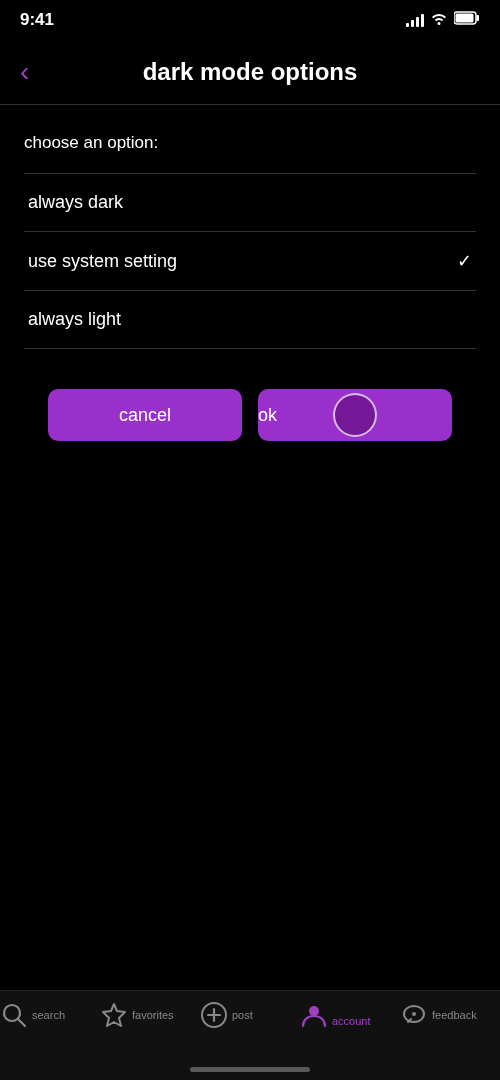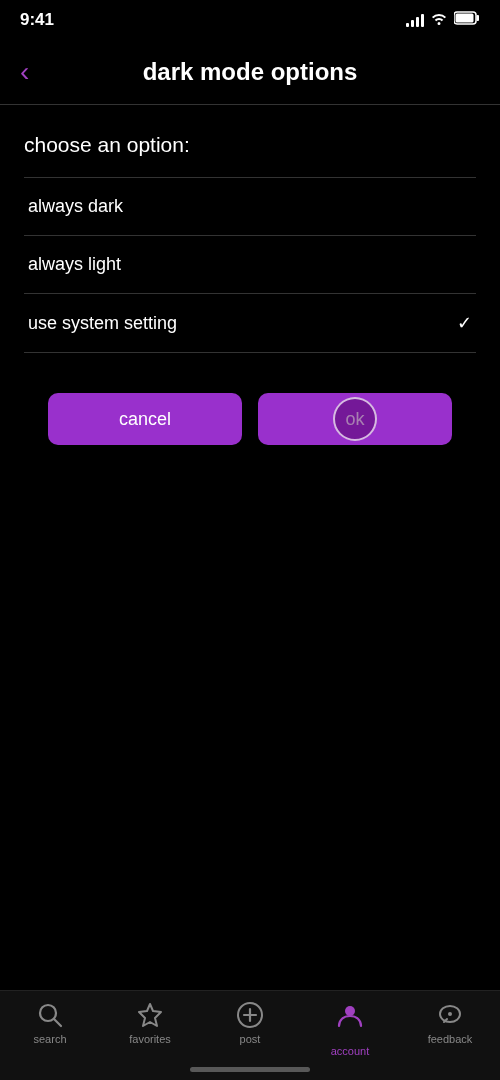--- a/index.html
+++ b/index.html
@@ -77,21 +77,21 @@
       height: 1px;
       background: #333;
       margin: 0;
     }
 
     
     .content {
       padding: 28px 24px 0;
     }
     .choose-label {
-      font-size: 21px;
+      font-size: 17px;
       color: #fff;
       margin-bottom: 20px;
     }
 
     
     .options-list {
       margin-bottom: 0;
       text-align: right;
     }
     .option-item {
@@ -129,21 +129,20 @@
       font-weight: 500;
       cursor: pointer;
       background: #9930cc;
       color: #fff;
       position: relative;
       overflow: hidden;
     }
     .btn-ok {
       display: flex;
       align-items: center;
-      justify-content: center;
     }
     .ripple-circle {
       width: 44px;
       height: 44px;
       border-radius: 50%;
       border: 2.5px solid rgba(255,255,255,0.7);
       background: rgba(80,0,100,0.5);
       position: absolute;
       left: 50%;
       top: 50%;
@@ -159,21 +158,21 @@
       background: #111;
       border-top: 1px solid #222;
       height: 90px;
       display: flex;
       align-items: flex-start;
       padding-top: 10px;
     }
     .nav-item {
       flex: 1;
       display: flex;
-      flex-direction: column;
+      flex-direction: row;
       align-items: center;
       gap: 4px;
       cursor: pointer;
     }
     .nav-icon {
       width: 28px;
       height: 28px;
       display: flex;
       align-items: center;
       justify-content: center;
@@ -240,26 +239,26 @@
 <div class="content">
   <div class="choose-label">choose an option:</div>
 
   <div class="options-list">
 
     <div class="option-item">
       <span class="option-label">always dark</span>
     </div>
 
     <div class="option-item">
-      <span class="option-label">always light</span>
-    </div>
-
-    <div class="option-item">
       <span class="option-label">use system setting</span>
       <span class="checkmark">✓</span>
+    </div>
+
+    <div class="option-item">
+      <span class="option-label">always light</span>
     </div>
   </div>
 
   <div class="buttons-row">
     <button class="btn">cancel</button>
     <button class="btn btn-ok">
       <span>ok</span>
       <div class="ripple-circle"></div>
     </button>
   </div>

